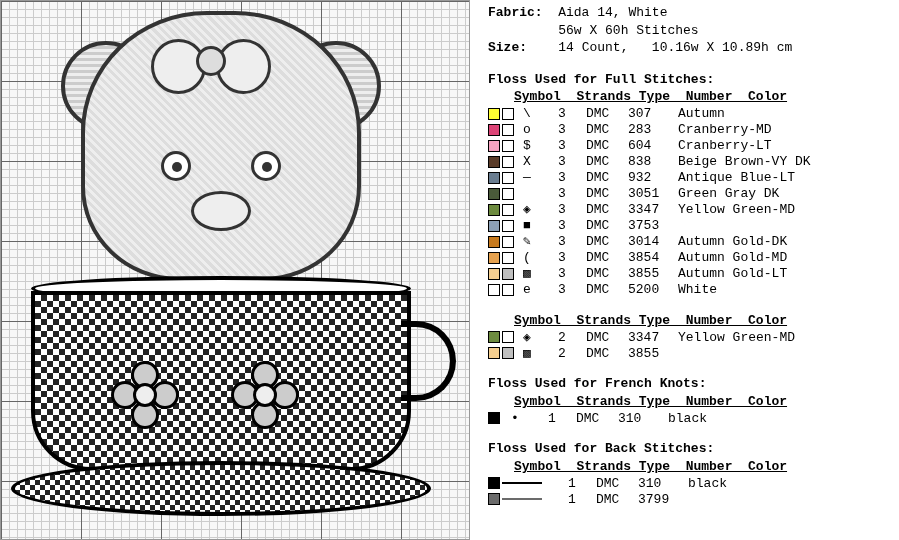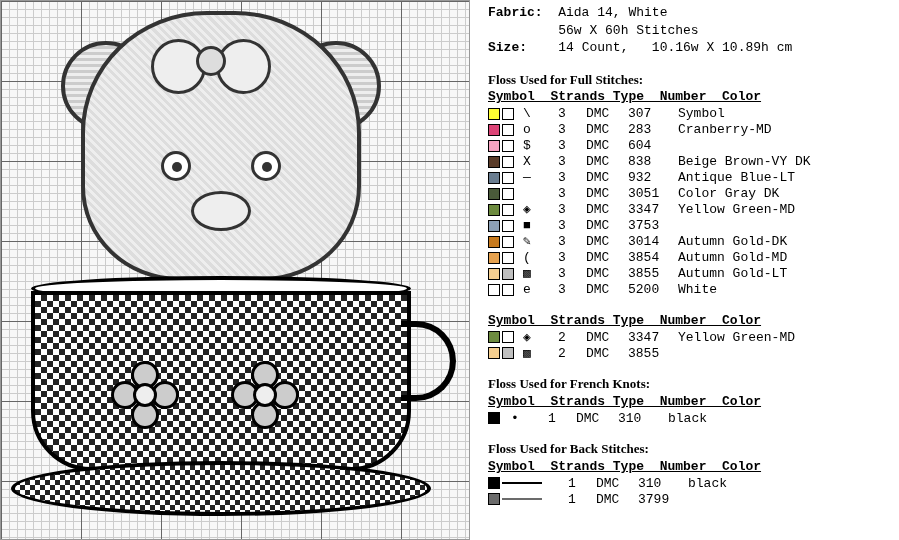--- a/index.html
+++ b/index.html
@@ -27,22 +27,22 @@
 .flower .petal{position:absolute;width:28px;height:28px;border:3px solid #000;border-radius:50%;background:#ccc;}
 .flower .p1{left:20px;top:0;} .flower .p2{left:0;top:20px;} .flower .p3{left:40px;top:20px;} .flower .p4{left:20px;top:40px;}
 .flower .ctr{position:absolute;left:22px;top:22px;width:24px;height:24px;border:3px solid #000;border-radius:50%;background:#eee;}
 .fl1{left:110px;top:360px;} .fl2{left:230px;top:360px;}
 .paw-l,.paw-r{position:absolute;width:60px;height:40px;border:3px solid #333;border-radius:0 0 20px 20px;background:#eee;top:278px;}
 .paw-l{left:100px;} .paw-r{left:260px;}
 .info-panel { flex: 1; padding: 4px 8px 8px 18px; overflow: hidden; line-height: 1.35; }
 .hdr-row { white-space: pre; }
 .hdr-row b { font-weight: bold; font-family: Liberation Mono, monospace; }
 .section { margin-top: 14px; }
-.section-title { font-weight: bold; font-family: Liberation Serif, serif; }
-.legend-head { white-space: pre; text-decoration: underline; font-weight: bold; }
+.section-title { font-weight: bold; }
+.legend-head { white-space: pre; text-decoration: underline; font-weight: bold; margin-left: 26px; }
 .legend-row { display: flex; align-items: center; height: 16px; }
 .swatch { width: 12px; height: 12px; border: 1px solid #000; margin-right: 2px; }
 .swatch2 { width: 12px; height: 12px; border: 1px solid #000; margin-right: 2px; }
 .sym { width: 22px; text-align: center; }
 .strands { width: 48px; text-align: center; }
 .type { width: 42px; }
 .num { width: 50px; }
 .color { flex: 1; }
 .knot-sym { width:26px; display:flex; align-items:center; justify-content:center; }
 .back-line { width:40px; height:2px; background:#000; margin-right:6px; }
@@ -97,38 +97,39 @@
     <div class="section-title">Floss Used for Full Stitches:</div>
     <div class="legend-head">Symbol  Strands Type  Number  Color</div>
     <div id="full-rows">
         <div class="legend-row">
           <div class="swatch" style="background: rgb(255, 255, 51);"></div>
           <div class="swatch2" style="background: rgb(255, 255, 255);"></div>
           <div class="sym">\</div>
           <div class="strands">3</div>
           <div class="type">DMC</div>
           <div class="num">307</div>
-          <div class="color">Symbol</div>
+          <div class="color">Autumn</div>
         </div>
         <div class="legend-row">
           <div class="swatch" style="background: rgb(221, 68, 119);"></div>
           <div class="swatch2" style="background: rgb(255, 255, 255);"></div>
           <div class="sym">o</div>
           <div class="strands">3</div>
           <div class="type">DMC</div>
           <div class="num">283</div>
           <div class="color">Cranberry-MD</div>
         </div>
         <div class="legend-row">
           <div class="swatch" style="background: rgb(247, 163, 192);"></div>
           <div class="swatch2" style="background: rgb(255, 255, 255);"></div>
           <div class="sym">$</div>
           <div class="strands">3</div>
           <div class="type">DMC</div>
           <div class="num">604</div>
+          <div class="color">Cranberry-LT</div>
         </div>
         <div class="legend-row">
           <div class="swatch" style="background: rgb(90, 59, 40);"></div>
           <div class="swatch2" style="background: rgb(255, 255, 255);"></div>
           <div class="sym">X</div>
           <div class="strands">3</div>
           <div class="type">DMC</div>
           <div class="num">838</div>
           <div class="color">Beige Brown-VY DK</div>
         </div>
@@ -141,21 +142,21 @@
           <div class="num">932</div>
           <div class="color">Antique Blue-LT</div>
         </div>
         <div class="legend-row">
           <div class="swatch" style="background: rgb(74, 90, 58);"></div>
           <div class="swatch2" style="background: rgb(255, 255, 255);"></div>
           <div class="sym"></div>
           <div class="strands">3</div>
           <div class="type">DMC</div>
           <div class="num">3051</div>
-          <div class="color">Color Gray DK</div>
+          <div class="color">Green Gray DK</div>
         </div>
         <div class="legend-row">
           <div class="swatch" style="background: rgb(109, 139, 63);"></div>
           <div class="swatch2" style="background: rgb(255, 255, 255);"></div>
           <div class="sym">◈</div>
           <div class="strands">3</div>
           <div class="type">DMC</div>
           <div class="num">3347</div>
           <div class="color">Yellow Green-MD</div>
         </div>

